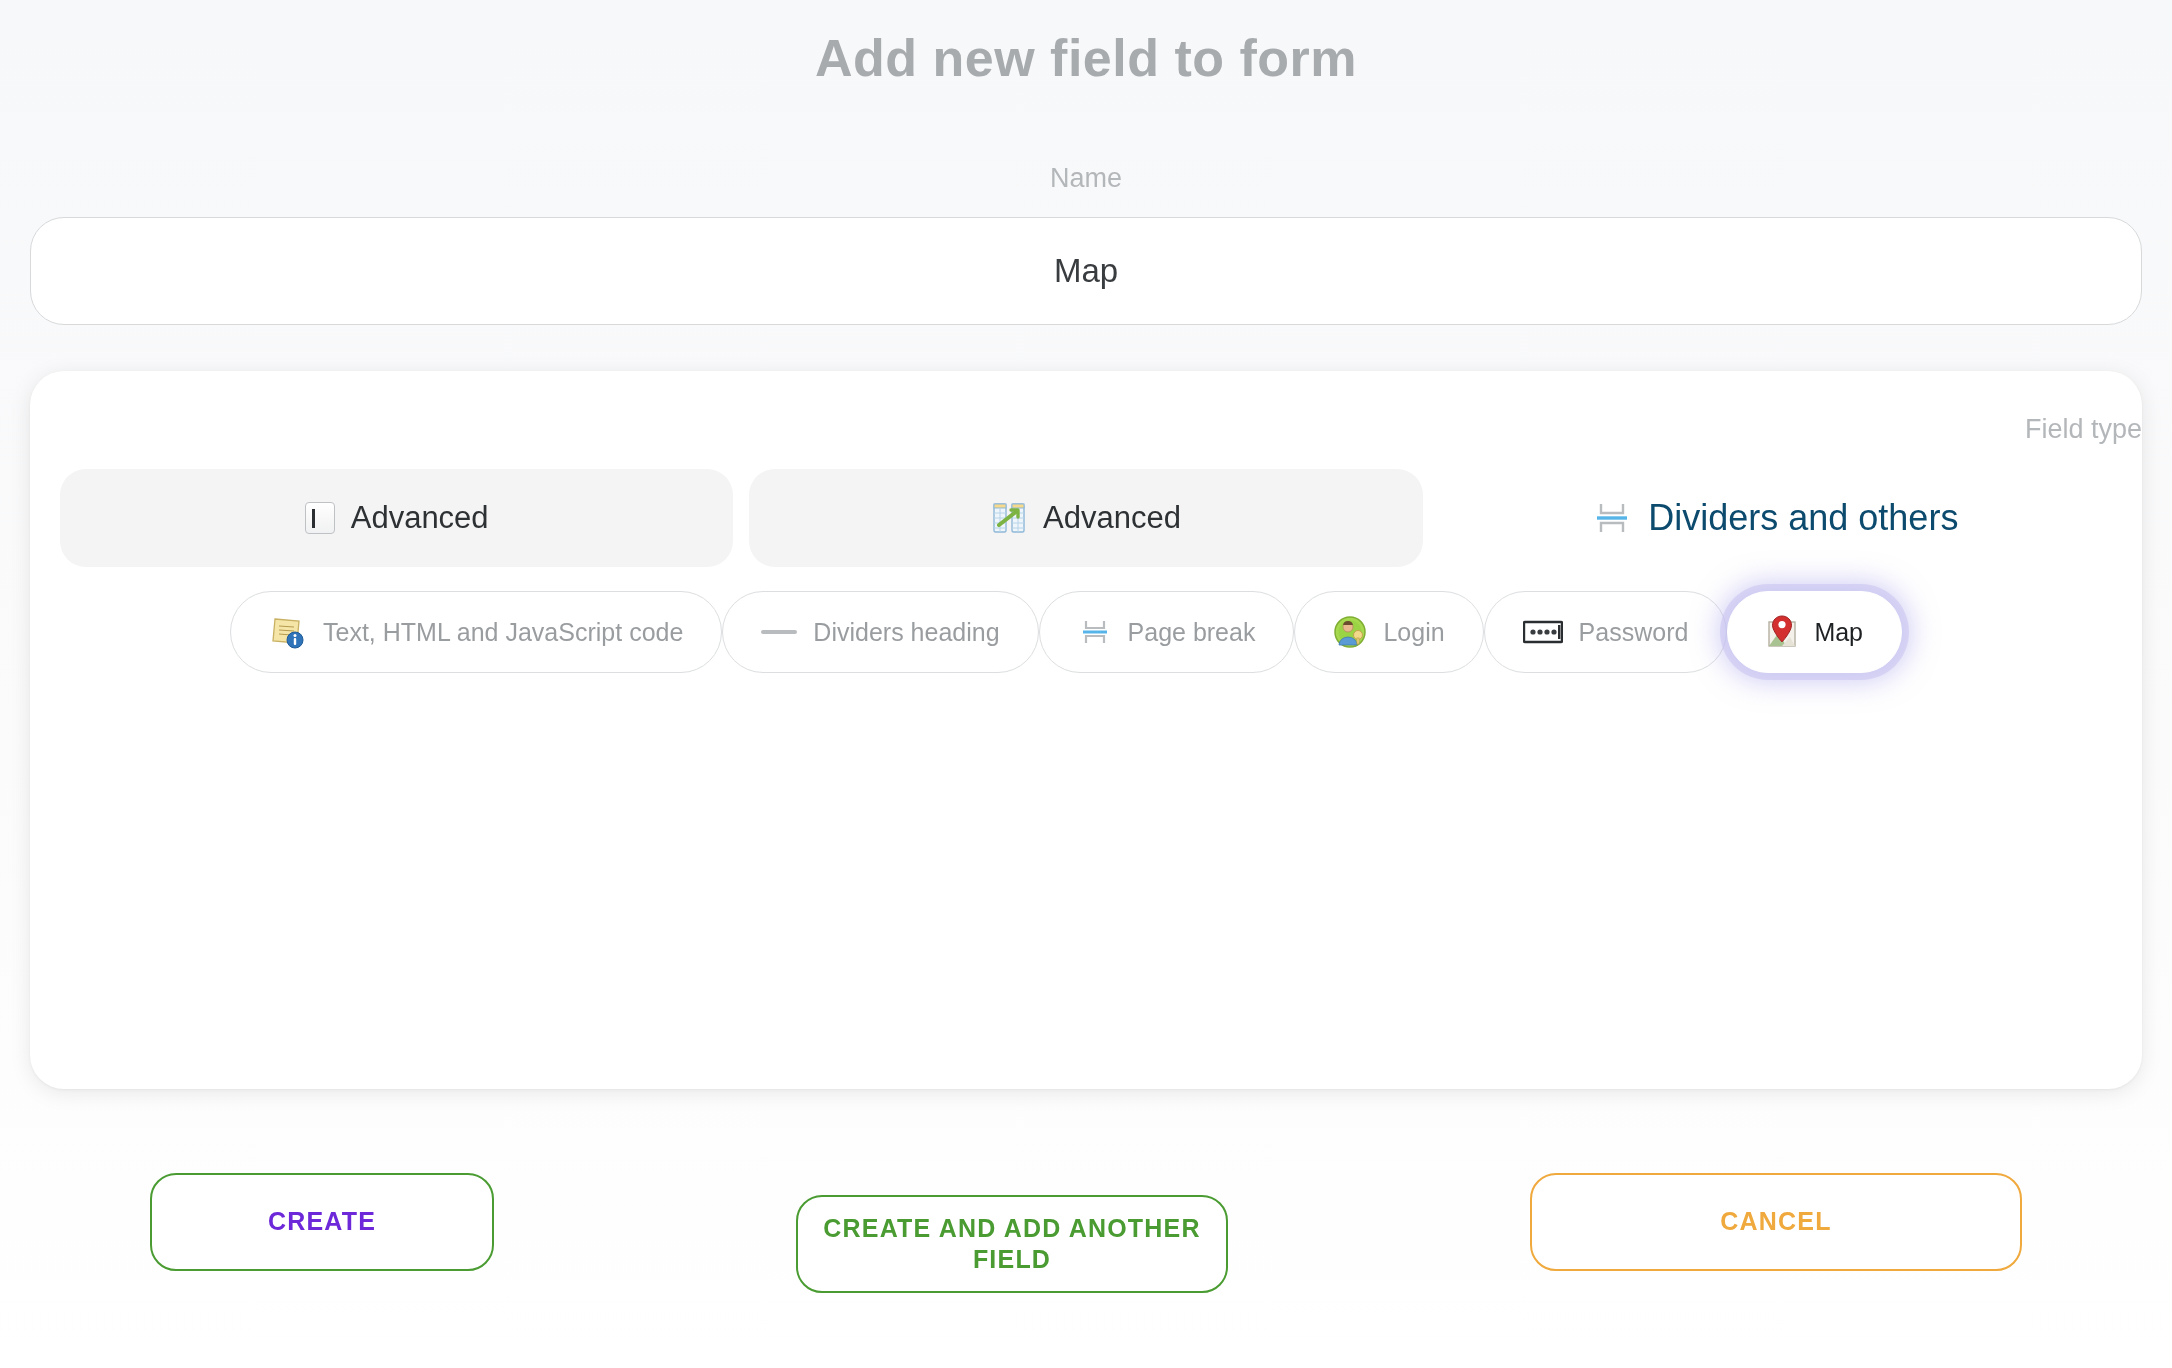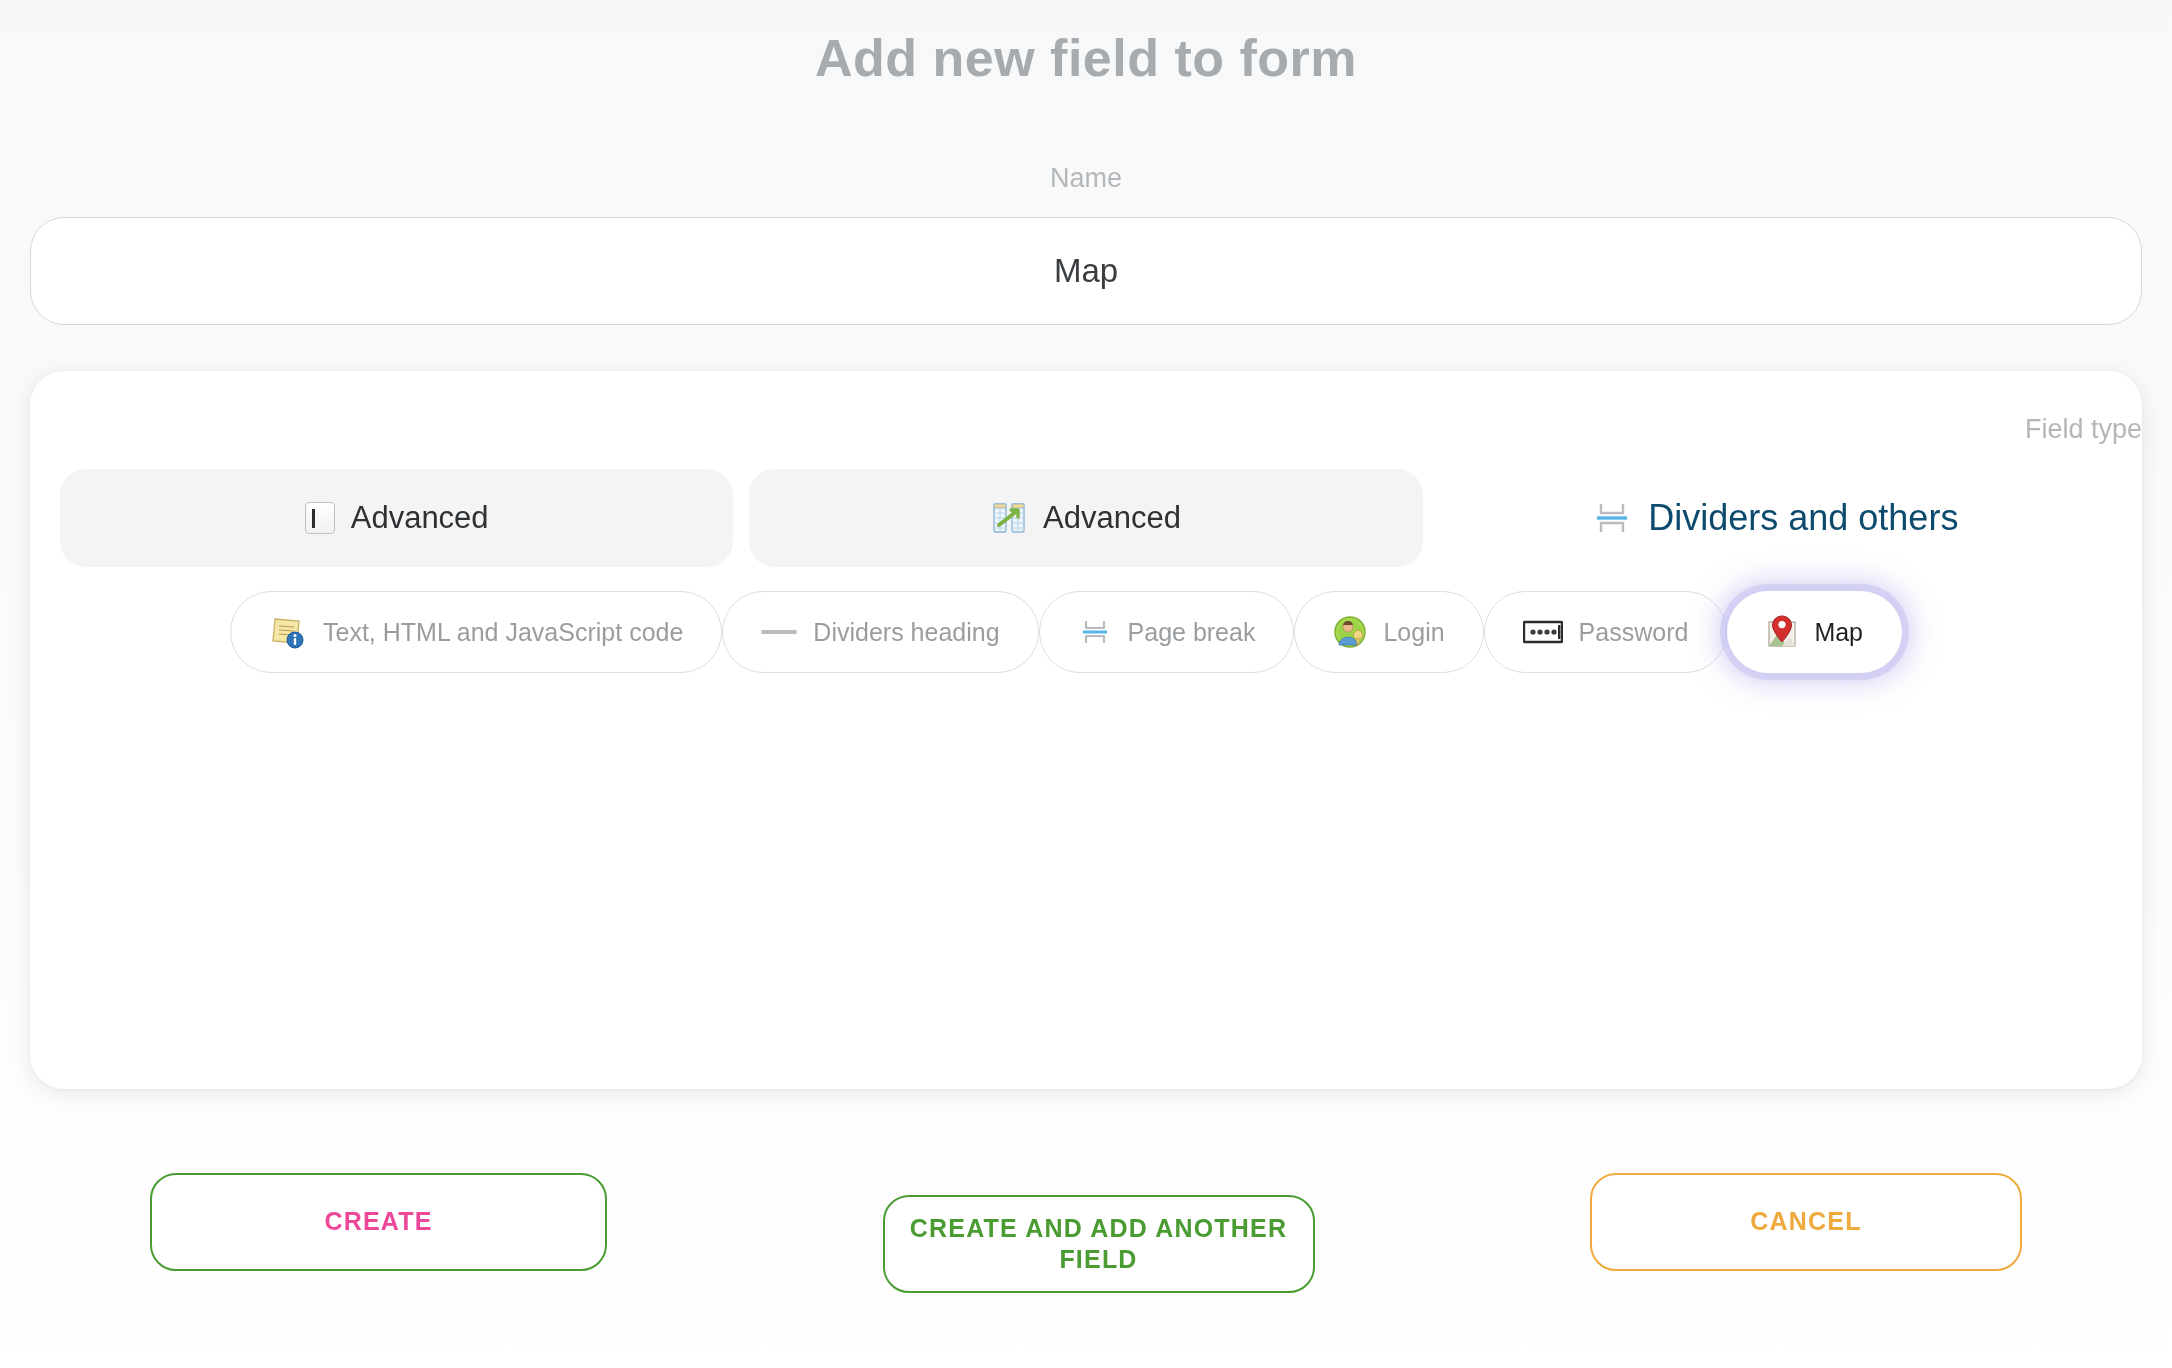--- a/index.html
+++ b/index.html
@@ -189,23 +189,23 @@
     text-transform: uppercase;
     cursor: pointer;
     display: flex;
     align-items: center;
     justify-content: center;
     text-align: center;
     line-height: 1.25;
     padding: 0 20px;
   }
 
-  .btn-create { width: 457px; border: 2px solid #4a9c32; color: #ec4899; }
+  .btn-create { width: 344px; border: 2px solid #4a9c32; color: #6d28d9; }
   .btn-create-another { width: 432px; border: 2px solid #4a9c32; color: #4a9c32; margin-top: 44px; }
-  .btn-cancel { width: 432px; border: 2px solid #efa93d; color: #efa93d; }
+  .btn-cancel { width: 492px; border: 2px solid #efa93d; color: #efa93d; }
 </style>
 </head>
 <body>
 
 <div class="page">
 
   <div class="page-title">Add new field to form</div>
 
   <div class="name-label">Name</div>
   <div class="name-input-wrap">

